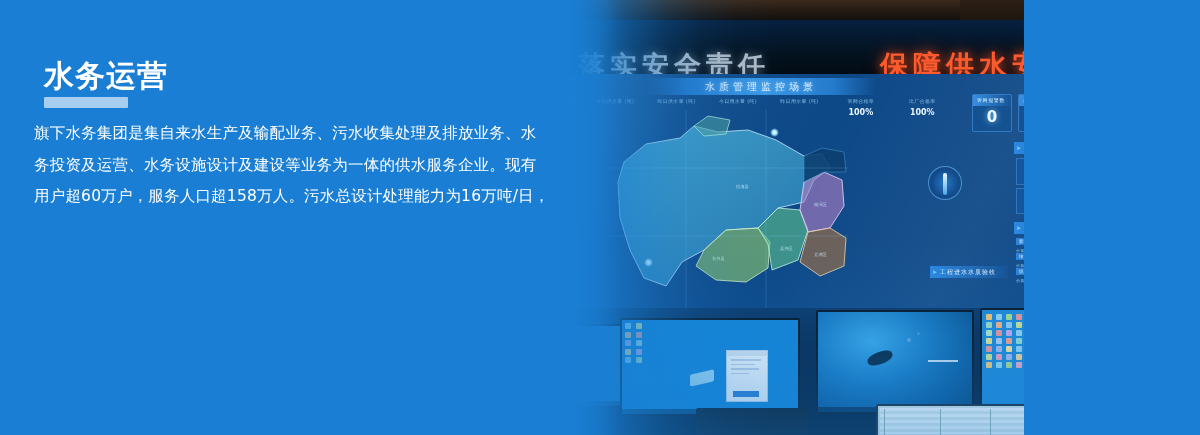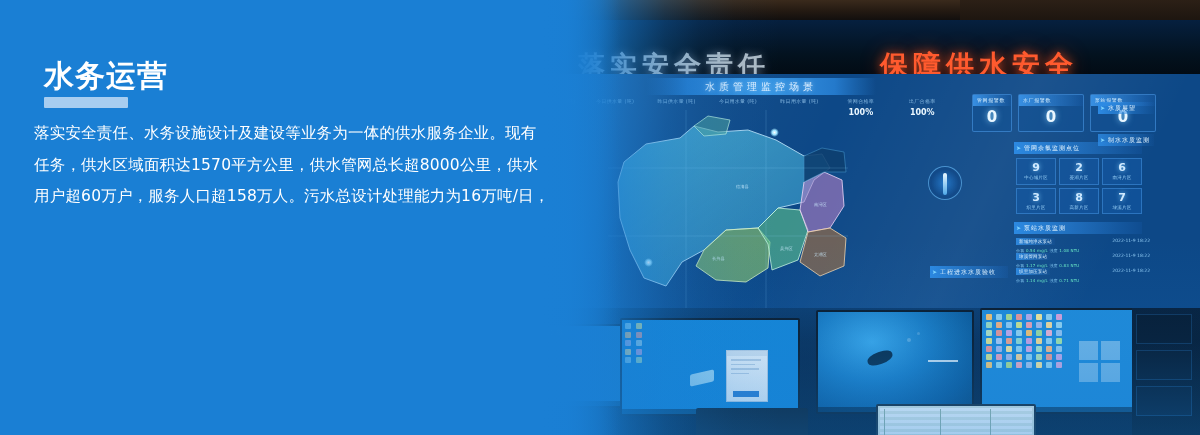--- a/index.html
+++ b/index.html
@@ -1,21 +1,21 @@
 <!DOCTYPE html>
 <html><head>
 <meta charset="utf-8">
 <style>
   * { margin:0; padding:0; box-sizing:border-box; }
   html,body { width:1200px; height:435px; overflow:hidden; }
   body {
     font-family:"Liberation Sans","DejaVu Sans",sans-serif;
     background:#1a7fd4;
   }
-  #stage { position:relative; width:1200px; height:435px; overflow:hidden; background:#1a7fd4; }
+  #stage { position:relative; width:1024px; height:435px; overflow:hidden; background:#1a7fd4; }
 
   
   .photo { position:absolute; left:520px; top:0; width:680px; height:435px; overflow:hidden;
            background:#071a33; }
 
   
   .ceiling { position:absolute; left:0; top:0; width:100%; height:24px;
              background:linear-gradient(180deg,#3a2a1c 0%,#241a12 45%,#0a0a0c 100%); }
   .ceiling2 { position:absolute; left:440px; top:0; width:240px; height:92px;
               background:linear-gradient(180deg,#2c2016 0%,#110d0a 40%,#05060a 100%); }
@@ -478,19 +478,19 @@
   </div>
 
   <div class="panel">
     <div class="panel-bg"></div>
     <div class="panel-fade"></div>
 
     <div class="ttl">水务运营</div>
     <div class="accent"></div>
 
     <div class="body">
-      <p>落实安全责任、水务设施设计及建设等业务为一体的供水服务企业。现有</p>
-      <p>任务，供水区域面积达1570平方公里，供水管网总长超8000公里，供水</p>
+      <p>旗下水务集团是集自来水生产及输配业务、污水收集处理及排放业务、水</p>
+      <p>务投资及运营、水务设施设计及建设等业务为一体的供水服务企业。现有</p>
       <p>用户超60万户，服务人口超158万人。污水总设计处理能力为16万吨/日，</p>
     </div>
   </div>
 
 </div>
 
 </body></html>

